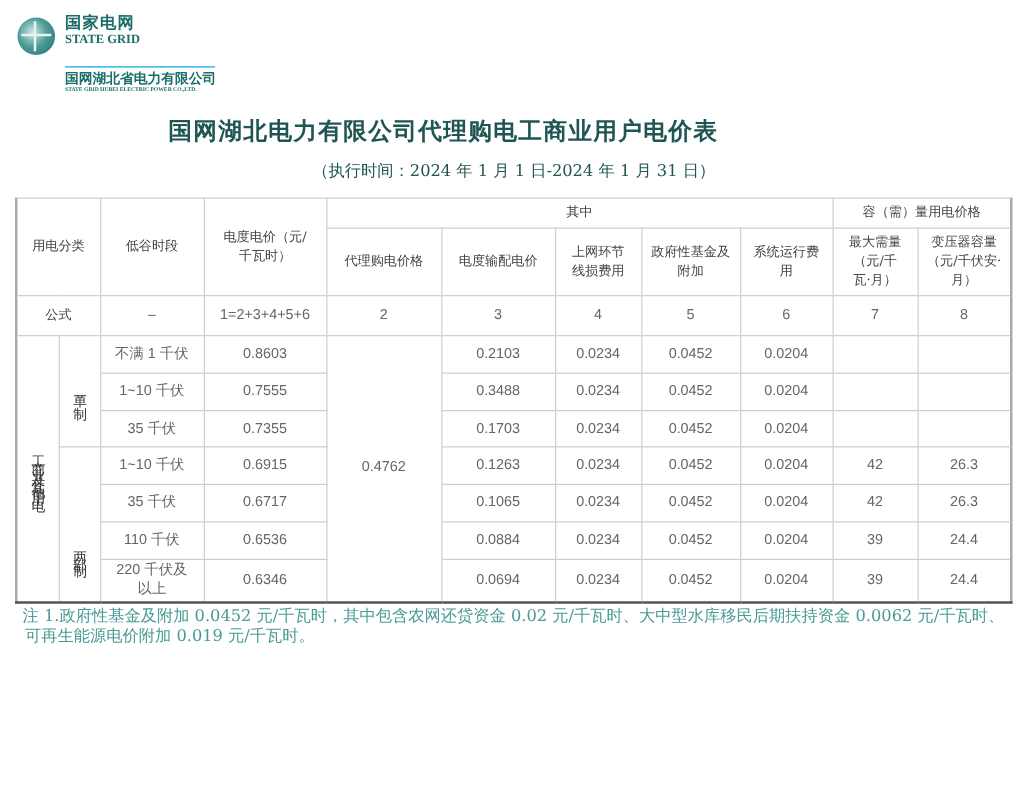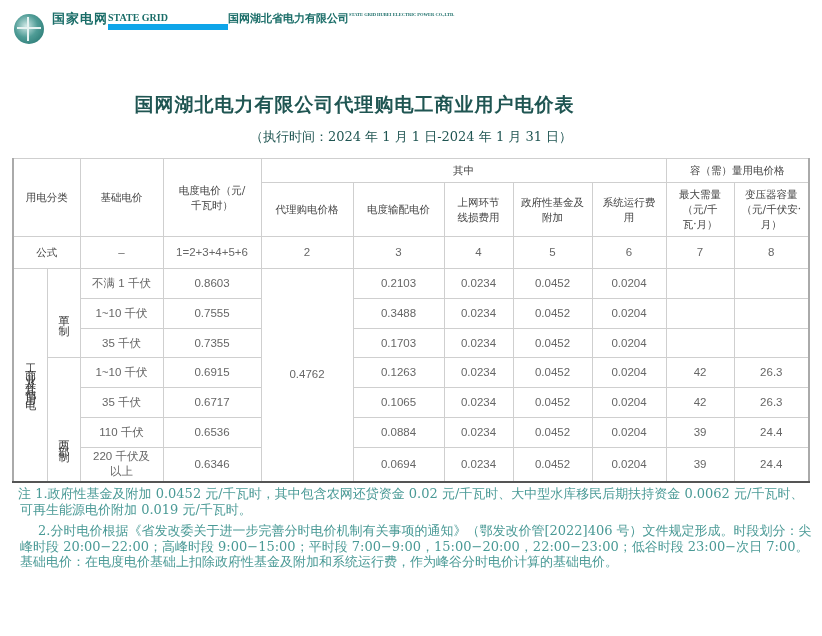--- a/index.html
+++ b/index.html
@@ -2,23 +2,23 @@
 <html><head>
 <meta charset="utf-8">
 <style>
   html, body { margin:0; padding:0; background:#ffffff; }
   body { width:822px; height:636px; position:relative; overflow:hidden; font-family:"DejaVu Sans", sans-serif; color:#333; }
   .logo { position:absolute; left:14px; top:12px; height:48px; display:flex; align-items:flex-start; }
   .logo-globe { width:30px; height:30px; border-radius:50%; margin-top:2px; margin-right:8px;
     background: radial-gradient(circle at 40% 40%, #cfe8e6 0%, #4f9c96 45%, #1d6e69 100%); position:relative; }
   .logo-globe::before { content:""; position:absolute; left:3px; right:3px; top:13px; height:2px; background:#e6f3f2; }
   .logo-globe::after { content:""; position:absolute; top:3px; bottom:3px; left:13px; width:2px; background:#e6f3f2; }
-  .logo-text { display:flex; }
+  .logo-text { display:flex; flex-direction:column; }
   .logo-cn { font-family:"DejaVu Sans", sans-serif; font-weight:bold; color:#1a6d68; font-size:13px; line-height:14px; letter-spacing:1px; }
-  .logo-en { font-family:"Liberation Serif", serif; font-weight:bold; color:#1a6d68; font-size:10px; line-height:11px; border-bottom:6px solid #0ea5e9; padding-bottom:1px; margin-bottom:2px; width:120px; }
+  .logo-en { font-family:"Liberation Serif", serif; font-weight:bold; color:#1a6d68; font-size:10px; line-height:11px; border-bottom:1px solid #0ea5e9; padding-bottom:16px; margin-bottom:2px; width:120px; }
   .logo-sub { font-family:"DejaVu Sans", sans-serif; font-weight:bold; color:#1a6d68; font-size:11px; line-height:13px; }
   .logo-sub-en { font-family:"Liberation Serif", serif; color:#1a6d68; font-size:4.5px; line-height:6px; font-weight:bold; }
 
   .title { position:absolute; left:0; width:709px; top:92px; text-align:center; font-size:19px; font-weight:bold; color:#1f5552; font-family:"DejaVu Serif", serif; letter-spacing:1px; }
   .subtitle { position:absolute; left:0; width:822px; top:128px; text-align:center; font-size:13px; color:#1f5552; font-family:"DejaVu Serif", serif; }
 
   table.price { position:absolute; left:12px; top:158px; width:796px; border-collapse:collapse; table-layout:fixed; font-size:11px; color:#555; }
   table.price td { border:1px solid #cfcfcf; text-align:center; vertical-align:middle; padding:0; line-height:15px; }
   table.price .hd { color:#444; font-family:"DejaVu Serif", serif; font-size:10.5px; }
   table.price .num { font-family:"Liberation Sans", sans-serif; font-size:11.5px; color:#666; }
@@ -60,21 +60,21 @@
       <col style="width:69px">
       <col style="width:79px">
     <col style="width:74px">
       <col style="width:68px">
       <col style="width:75px">
   </colgroup>
 
   <tbody>
       <tr style="height:24px">
     <td class="hd bl-outer" colspan="2" rowspan="2">用电分类</td>
-    <td class="hd" rowspan="2">基础电价</td>
+    <td class="hd" rowspan="2">低谷时段</td>
     <td class="hd" rowspan="2" style="padding:0 10px">电度电价（元/千瓦时）</td>
     <td class="hd" colspan="5">其中</td>
     <td class="hd br-outer" colspan="2">容（需）量用电价格</td>
   </tr>
 
   <tr style="height:54px">
     <td class="hd">代理购电价格</td>
     <td class="hd bl">电度输配电价</td>
     <td class="hd bl" style="padding:0 8px">上网环节线损费用</td>
     <td class="hd" style="padding:0 6px">政府性基金及附加</td>
@@ -180,14 +180,13 @@
     <td class="num bt bb-outer">0.0452</td>
     <td class="num bt bb-outer">0.0204</td>
     <td class="num bt bb-outer">39</td>
     <td class="num bt bb-outer br-outer">24.4</td>
   </tr>
 </tbody>
   </table>
 
 <div class="notes">
   <p style="text-indent:-2px">注 1.政府性基金及附加 0.0452 元/千瓦时，其中包含农网还贷资金 0.02 元/千瓦时、大中型水库移民后期扶持资金 0.0062 元/千瓦时、可再生能源电价附加 0.019 元/千瓦时。</p>
-  <p class="indent">2.分时电价根据《省发改委关于进一步完善分时电价机制有关事项的通知》（鄂发改价管[2022]406 号）文件规定形成。时段划分：尖峰时段 20:00−22:00；高峰时段 9:00−15:00；平时段 7:00−9:00，15:00−20:00，22:00−23:00；低谷时段 23:00−次日 7:00。基础电价：在电度电价基础上扣除政府性基金及附加和系统运行费，作为峰谷分时电价计算的基础电价。</p>
 </div>
 
 </body></html>

